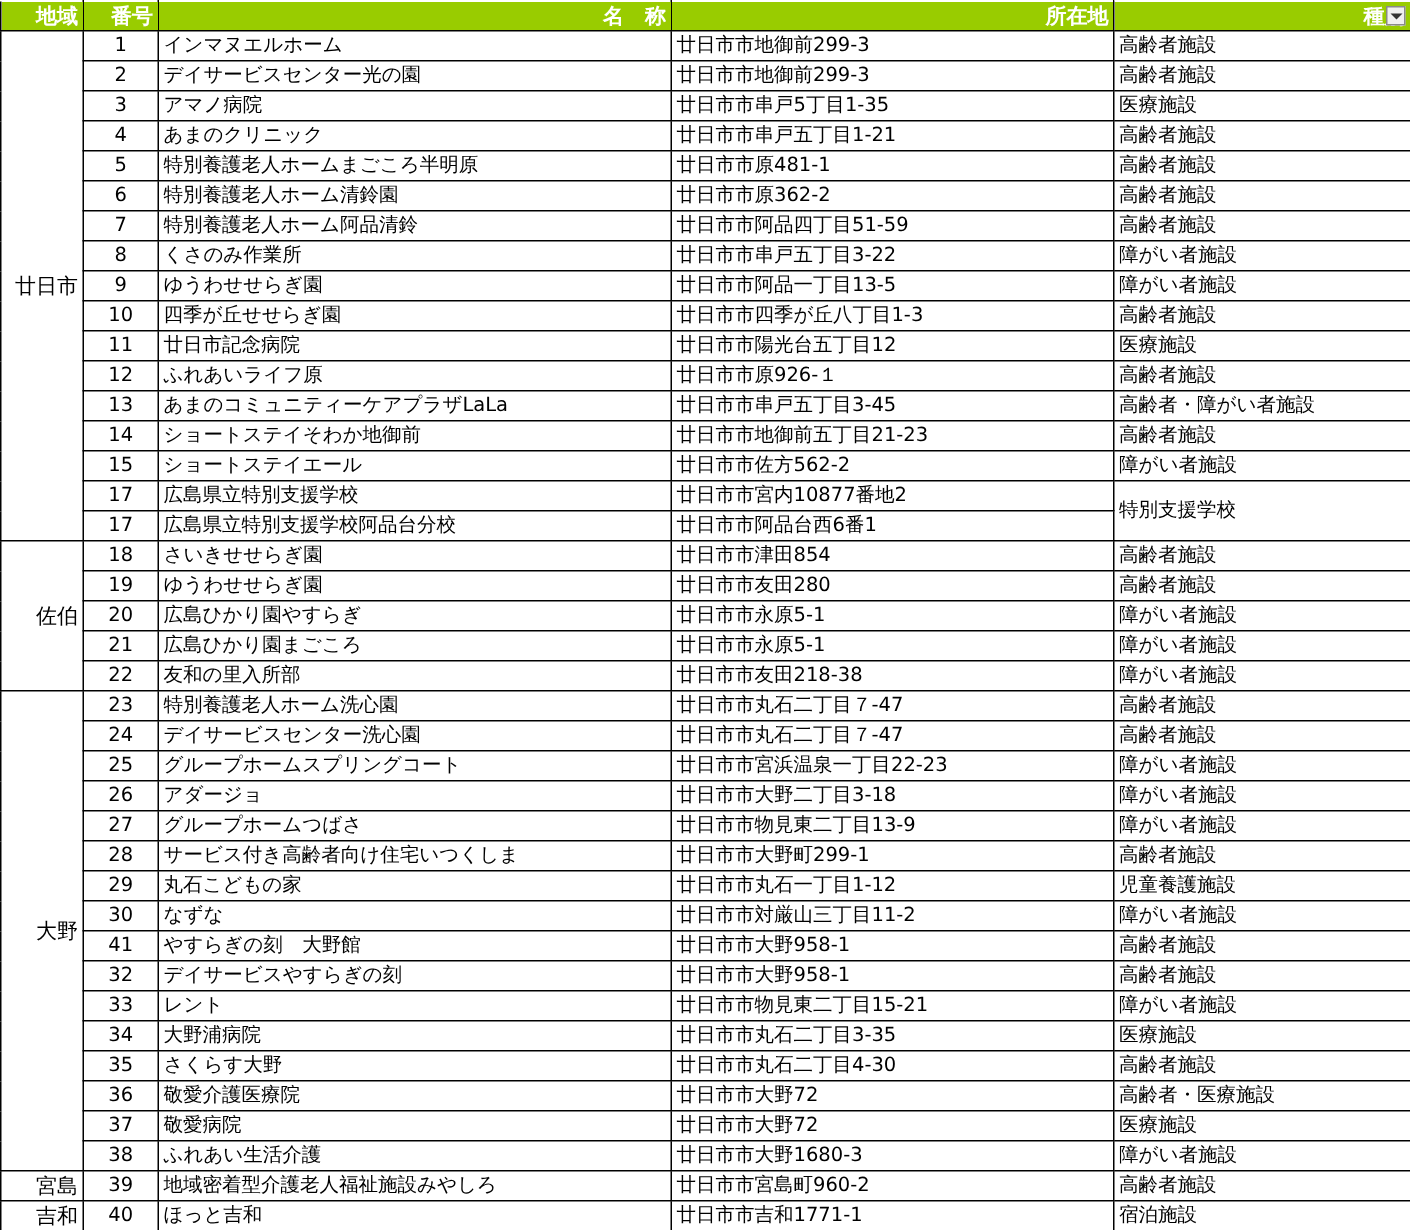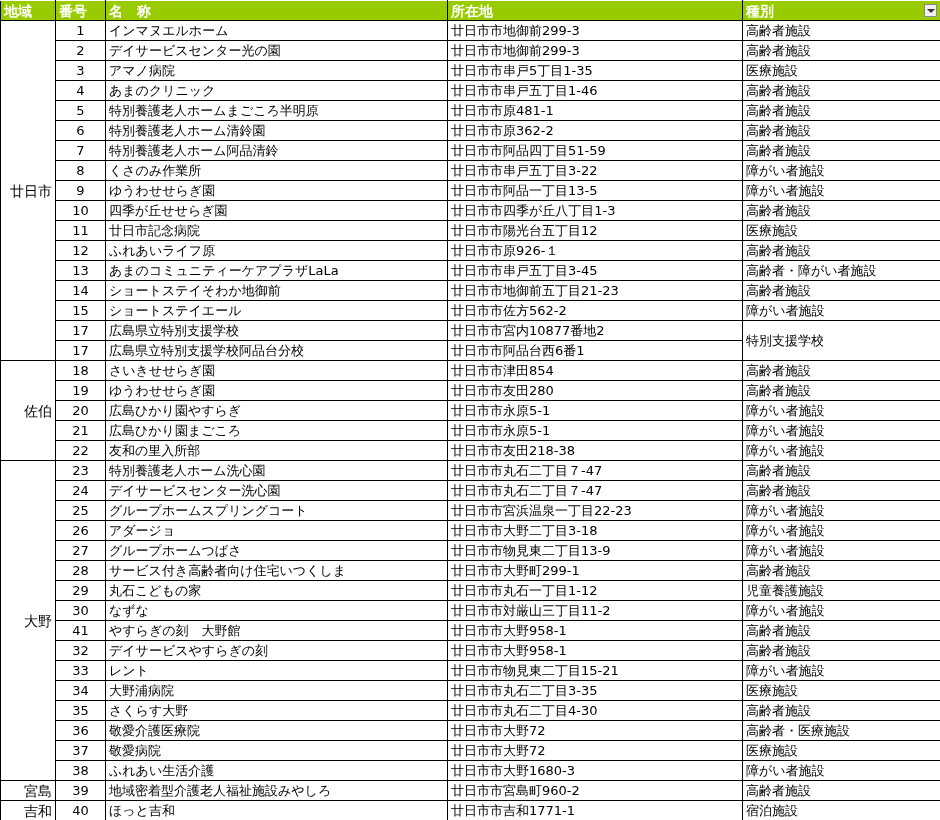--- a/index.html
+++ b/index.html
@@ -17,21 +17,21 @@
     height: 19px;
     line-height: 18px;
     white-space: nowrap;
     overflow: hidden;
   }
   table.sheet thead th {
     background: #99cc00;
     color: #ffffff;
     font-weight: bold;
     font-size: 14px;
-    text-align: left;
+    text-align: right;
     border-color: #ffffff #000 #000 #000;
     position: relative;
   }
   td.region { text-align: right; vertical-align: middle; font-size: 14px; }
   td.num { text-align: center; }
   td.name, td.addr, td.type { text-align: left; }
   td.type.merged { vertical-align: middle; }
   .filter-btn {
     position: absolute; right: 3px; top: 3px;
     width: 13px; height: 13px;
@@ -89,21 +89,21 @@
       </tr>
       <tr>
         <td class="num">3</td>
         <td class="name">アマノ病院</td>
         <td class="addr">廿日市市串戸5丁目1-35</td>
         <td class="type">医療施設</td>
       </tr>
       <tr>
         <td class="num">4</td>
         <td class="name">あまのクリニック</td>
-        <td class="addr">廿日市市串戸五丁目1-46</td>
+        <td class="addr">廿日市市串戸五丁目1-21</td>
         <td class="type">高齢者施設</td>
       </tr>
       <tr>
         <td class="num">5</td>
         <td class="name">特別養護老人ホームまごころ半明原</td>
         <td class="addr">廿日市市原481-1</td>
         <td class="type">高齢者施設</td>
       </tr>
       <tr>
         <td class="num">6</td>

